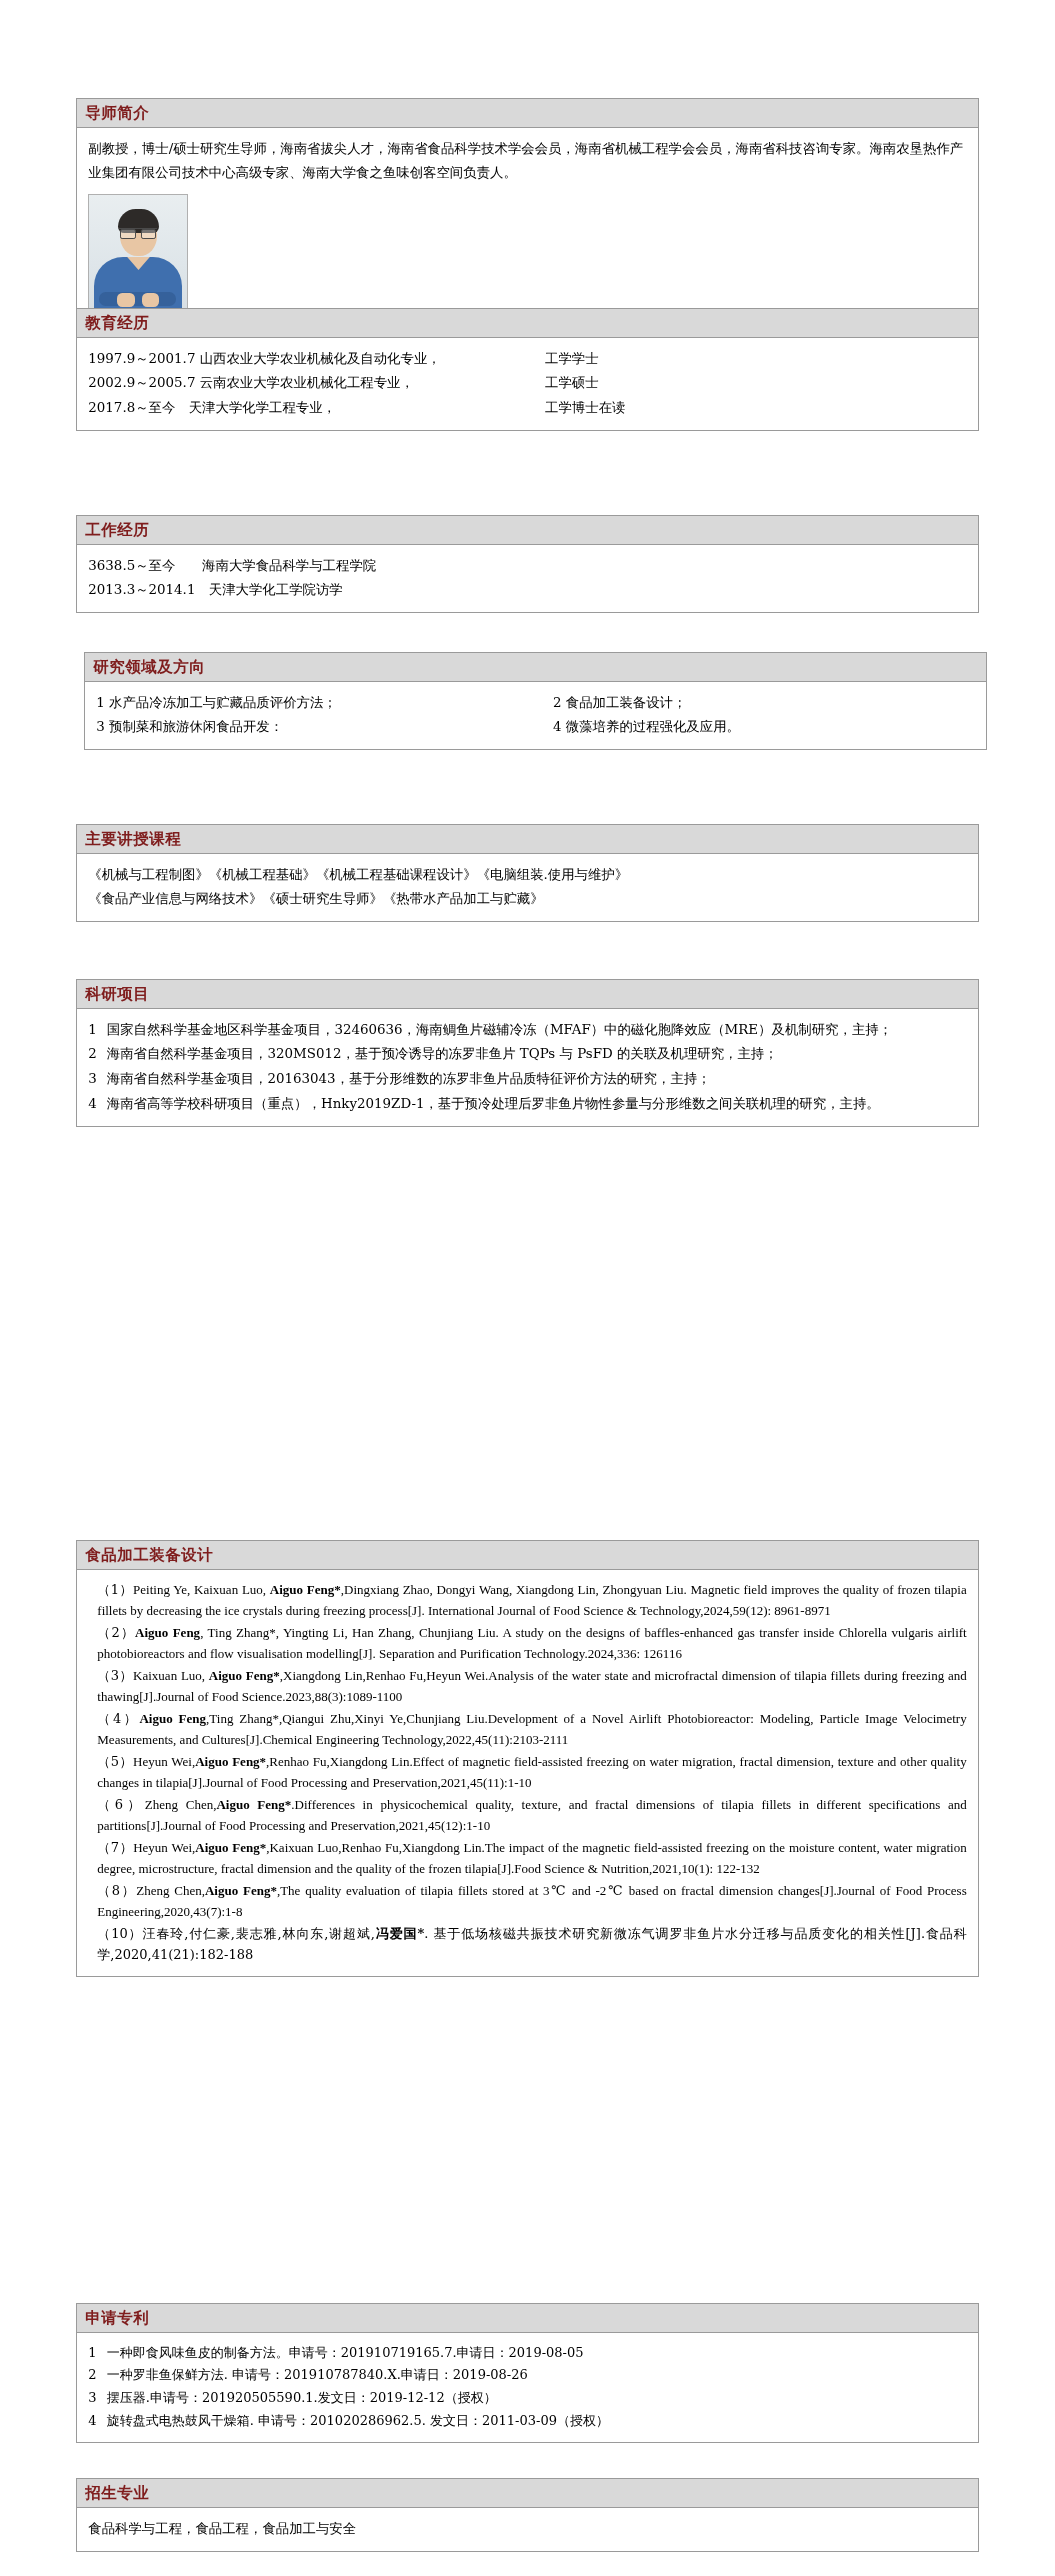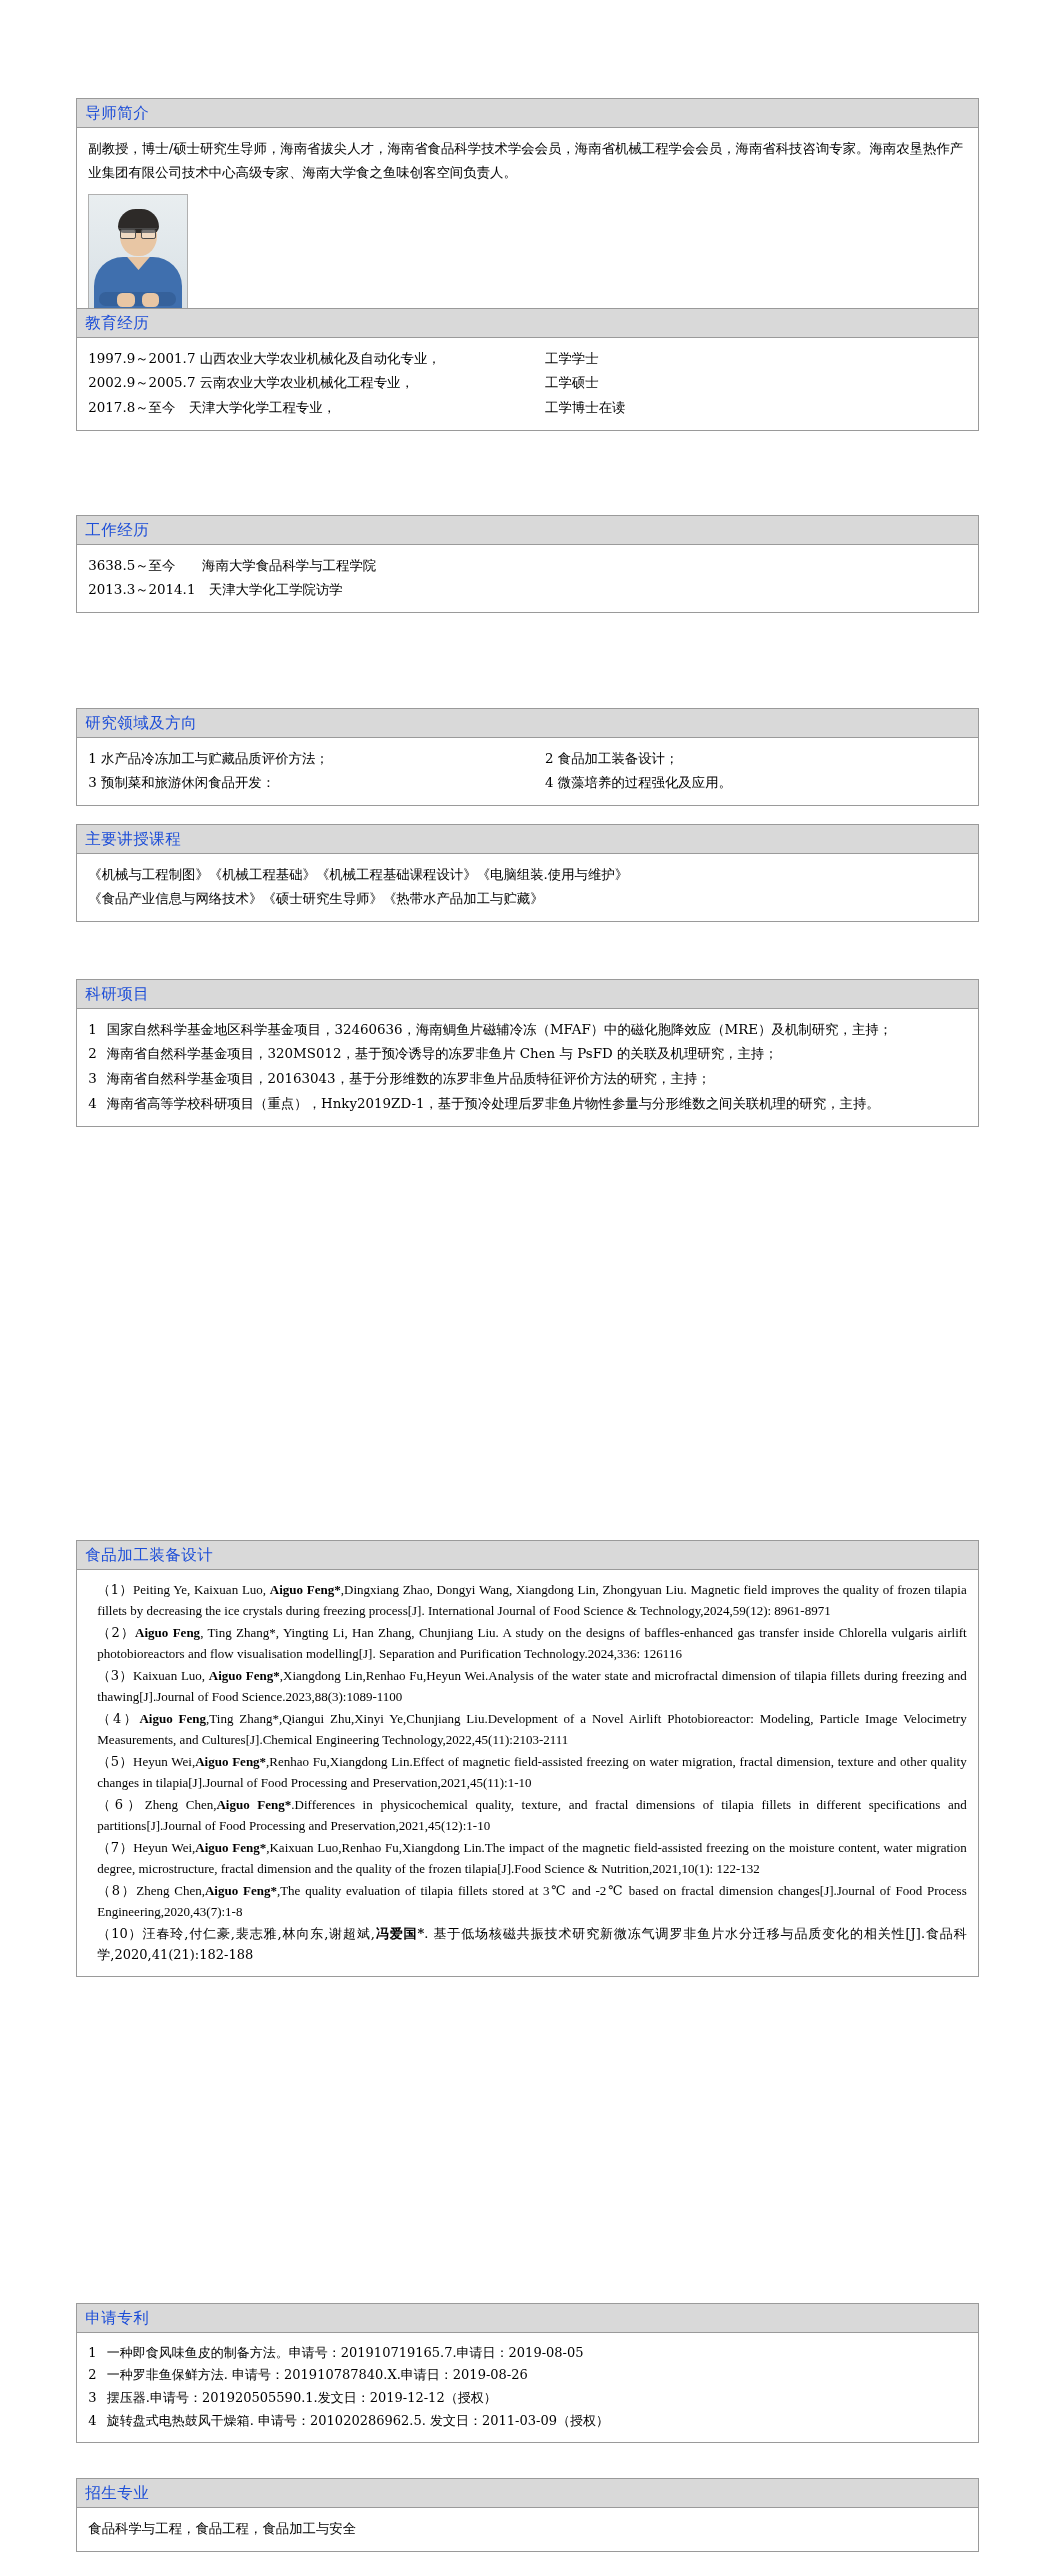--- a/index.html
+++ b/index.html
@@ -25,24 +25,24 @@
     width: 903px;
     box-sizing: border-box;
   }
   
   .sec-head {
     background: #d9d9d9;
     border: 0.5px solid #9a9a9a;
     border-bottom: none;
     padding: 4.6px 8.2px 5.2px 8.2px;
     font-family: "DejaVu Sans", "Liberation Sans", sans-serif;
-    font-weight: normal;
+    font-weight: bold;
     font-size: 15.5px;
     line-height: 1.2;
-    color: #1d4ed8;
+    color: #7f1d1d;
     letter-spacing: 0.5px;
   }
   .sec-body {
     border: 0.5px solid #9a9a9a;
     background: #ffffff;
     padding: 8.2px 11.3px 9.3px 11.3px;
     font-size: 13.4px;
     line-height: 1.85;
   }
   .cn {
@@ -224,21 +224,21 @@
   </div>
 
   <div class="block" style="top:515px;">
     <div class="sec-head">工作经历</div>
     <div class="sec-body">
       <div class="cn">3638.5～至今　　海南大学食品科学与工程学院</div>
       <div class="cn">2013.3～2014.1　天津大学化工学院访学</div>
     </div>
   </div>
 
-  <div class="block" style="top:708px;">
+  <div class="block" style="top:652px;margin-left:8px;">
     <div class="sec-head">研究领域及方向</div>
     <div class="sec-body">
       <div class="two-col">
         <div class="c1 cn">1 水产品冷冻加工与贮藏品质评价方法；</div>
         <div class="c2 cn">2 食品加工装备设计；</div>
       </div>
       <div class="two-col">
         <div class="c1 cn">3 预制菜和旅游休闲食品开发：</div>
         <div class="c2 cn">4 微藻培养的过程强化及应用。</div>
       </div>
@@ -255,21 +255,21 @@
 
   <div class="block" style="top:979px;">
     <div class="sec-head">科研项目</div>
     <div class="sec-body">
       <div class="hang">
         <div class="num cn">1</div>
         <div class="txt cn">国家自然科学基金地区科学基金项目，32460636，海南鲷鱼片磁辅冷冻（MFAF）中的磁化胞降效应（MRE）及机制研究，主持；</div>
       </div>
       <div class="hang">
         <div class="num cn">2</div>
-        <div class="txt cn">海南省自然科学基金项目，320MS012，基于预冷诱导的冻罗非鱼片 Chen 与 PsFD 的关联及机理研究，主持；</div>
+        <div class="txt cn">海南省自然科学基金项目，320MS012，基于预冷诱导的冻罗非鱼片 TQPs 与 PsFD 的关联及机理研究，主持；</div>
       </div>
       <div class="hang">
         <div class="num cn">3</div>
         <div class="txt cn">海南省自然科学基金项目，20163043，基于分形维数的冻罗非鱼片品质特征评价方法的研究，主持；</div>
       </div>
       <div class="hang">
         <div class="num cn">4</div>
         <div class="txt cn">海南省高等学校科研项目（重点），Hnky2019ZD-1，基于预冷处理后罗非鱼片物性参量与分形维数之间关联机理的研究，主持。</div>
       </div>
     </div>

